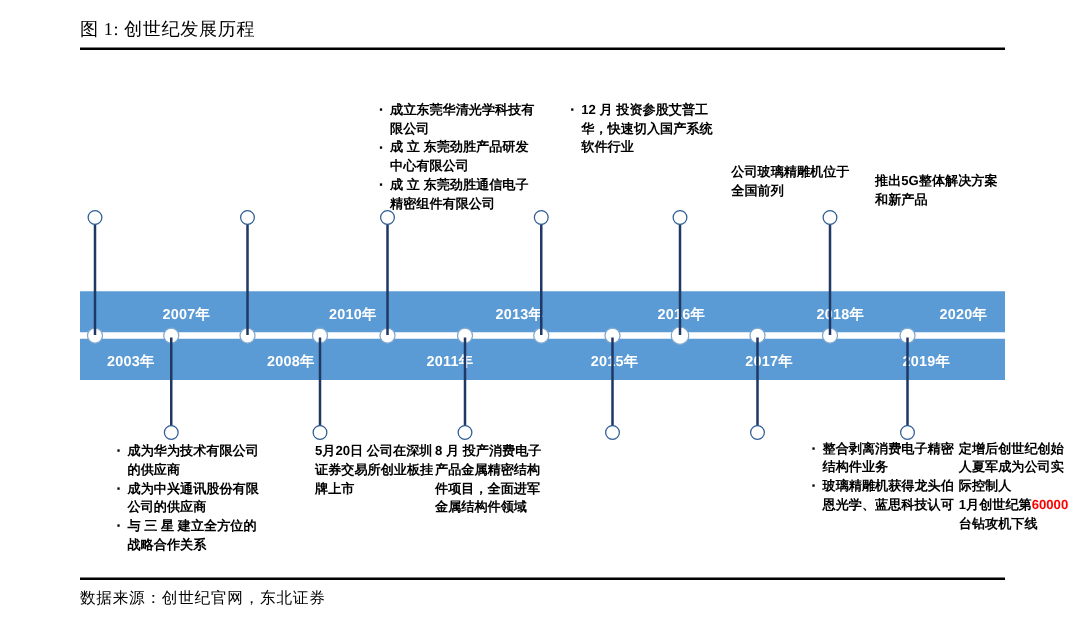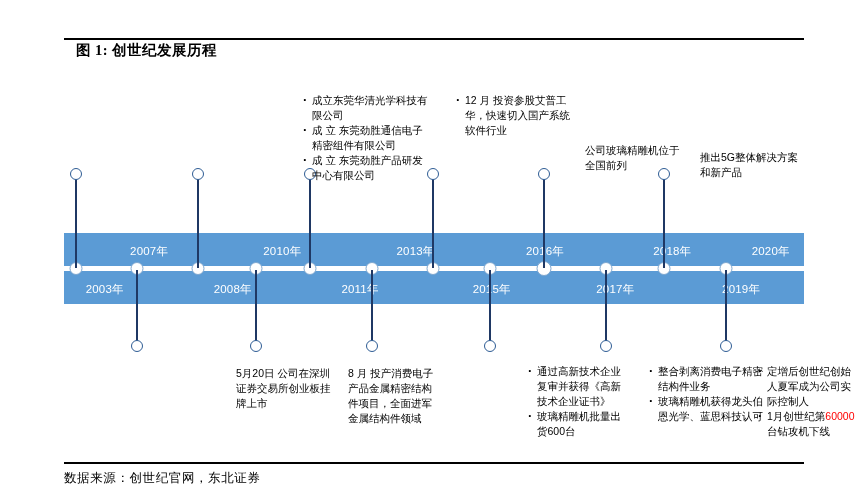--- a/index.html
+++ b/index.html
@@ -8,25 +8,24 @@
     background:#ffffff;
     font-family:"Liberation Sans","DejaVu Sans",sans-serif;
     color:#000;
     overflow:hidden;
     position:relative;
   }
   .page{position:absolute;inset:0;}
 
   
   .fig-title{
-    position:absolute;left:76px;top:14px;
+    position:absolute;left:64px;top:14px;
     font-family:"Liberation Serif","DejaVu Serif",serif;
-    font-weight:bold;font-size:14.5px;letter-spacing:.5px;
+    font-weight:normal;font-size:14.5px;letter-spacing:.5px;
     white-space:nowrap;
-    margin-top:27px;
   }
   .fig-title .num{margin:0 4px;}
   .rule-top{
     position:absolute;left:64px;top:38px;width:740px;height:2px;
     background:#000;
   }
   .rule-bottom{
     position:absolute;left:64px;top:462px;width:740px;height:1.5px;
     background:#000;
   }
@@ -36,21 +35,21 @@
     font-size:12.5px;letter-spacing:.6px;white-space:nowrap;
   }
 
   
   .band{position:absolute;left:64px;width:740px;background:#5b9bd5;}
   .band-upper{top:233px;height:33px;}
   .band-lower{top:271px;height:33px;}
   .band-gap{position:absolute;left:64px;top:266px;width:740px;height:5px;background:#ffffff;}
 
   .year{
-    position:absolute;color:#ffffff;font-size:11.5px;font-weight:normal;
+    position:absolute;color:#ffffff;font-size:11.5px;font-weight:bold;
     white-space:nowrap;transform:translateX(-50%);
     letter-spacing:.2px;
     text-align:right;
   }
   .year.up{top:244px;}
   .year.down{top:282px;}
 
   
   .node{
     position:absolute;top:262px;width:13px;height:13px;border-radius:50%;
@@ -67,21 +66,21 @@
   }
   .stem-cap{
     position:absolute;width:12px;height:12px;border-radius:50%;
     background:#ffffff;border:1.2px solid #2e5c94;
     transform:translate(-50%,0);box-sizing:border-box;
   }
 
   
   .callout{
     position:absolute;font-size:10.5px;line-height:15px;
-    font-weight:normal;color:#000;margin-top:12px;
+    font-weight:bold;color:#000;
   }
   .callout p{margin:0;}
   .callout ul{margin:0;padding:0;list-style:none;}
   .callout li{
     position:relative;padding-left:10px;margin:0 0 0 0;
   }
   .callout li:before{
     content:"\00b7";position:absolute;left:1px;top:-1px;
     font-weight:bold;font-size:13px;line-height:15px;
   }
@@ -162,61 +161,62 @@
   <div class="stem-cap" style="left:calc(64px + 740px*0.732);top:340px"></div>
 
   <div class="stem" style="left:calc(64px + 740px*0.895);top:270px;height:78px"></div>
   <div class="stem-cap" style="left:calc(64px + 740px*0.895);top:340px"></div>
 
 
 
   <div class="callout" style="left:302px;top:81px;width:130px">
     <ul>
       <li>成立东莞华清光学科技有限公司</li>
+      <li>成 立 东莞劲胜产品研发中心有限公司</li>
       <li>成 立 东莞劲胜通信电子精密组件有限公司</li>
-      <li>成 立 东莞劲胜产品研发中心有限公司</li>
     </ul>
   </div>
 
   <div class="callout" style="left:455px;top:81px;width:120px">
     <ul>
       <li>12 月 投资参股艾普工华，快速切入国产系统软件行业</li>
     </ul>
   </div>
 
   <div class="callout" style="left:585px;top:131px;width:118px">
     <p>公司玻璃精雕机位于</p>
     <p>全国前列</p>
   </div>
 
   <div class="callout" style="left:700px;top:138px;width:125px">
     <p>推出5G整体解决方案</p>
     <p>和新产品</p>
   </div>
 
-
-  <div class="callout" style="left:236px;top:354px;width:112px">
+  <div class="callout" style="left:92px;top:354px;width:118px">
+    <ul>
+      <li>成为华为技术有限公司的供应商</li>
+      <li>成为中兴通讯股份有限公司的供应商</li>
+      <li>与 三 星 建立全方位的战略合作关系</li>
+    </ul>
+  </div>
+
+  <div class="callout" style="left:252px;top:354px;width:112px">
     <p>5月20日  公司在深圳</p>
     <p>证券交易所创业板挂</p>
     <p>牌上市</p>
   </div>
 
   <div class="callout" style="left:348px;top:354px;width:112px">
     <p>8 月 投产消费电子</p>
     <p>产品金属精密结构</p>
     <p>件项目，全面进军</p>
     <p>金属结构件领域</p>
   </div>
 
-  <div class="callout" style="left:527px;top:352px;width:102px">
-    <ul>
-      <li>通过高新技术企业复审并获得《高新技术企业证书》</li>
-      <li>玻璃精雕机批量出货600台</li>
-    </ul>
-  </div>
 
   <div class="callout" style="left:648px;top:352px;width:118px">
     <ul>
       <li>整合剥离消费电子精密结构件业务</li>
       <li>玻璃精雕机获得龙头伯恩光学、蓝思科技认可</li>
     </ul>
   </div>
 
   <div class="callout" style="left:757px;top:352px;width:100px">
     <ul>

